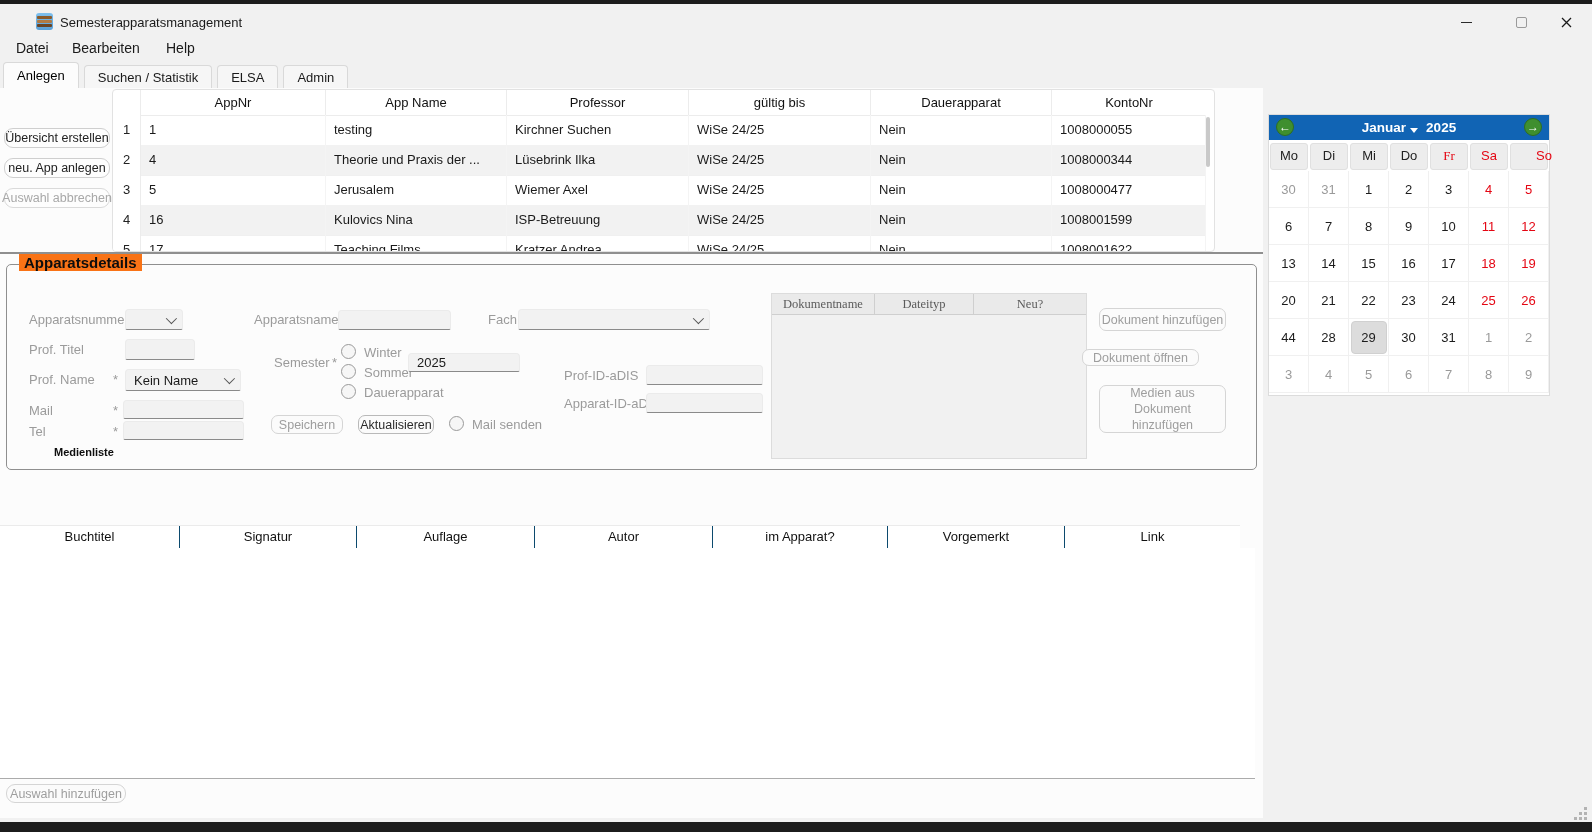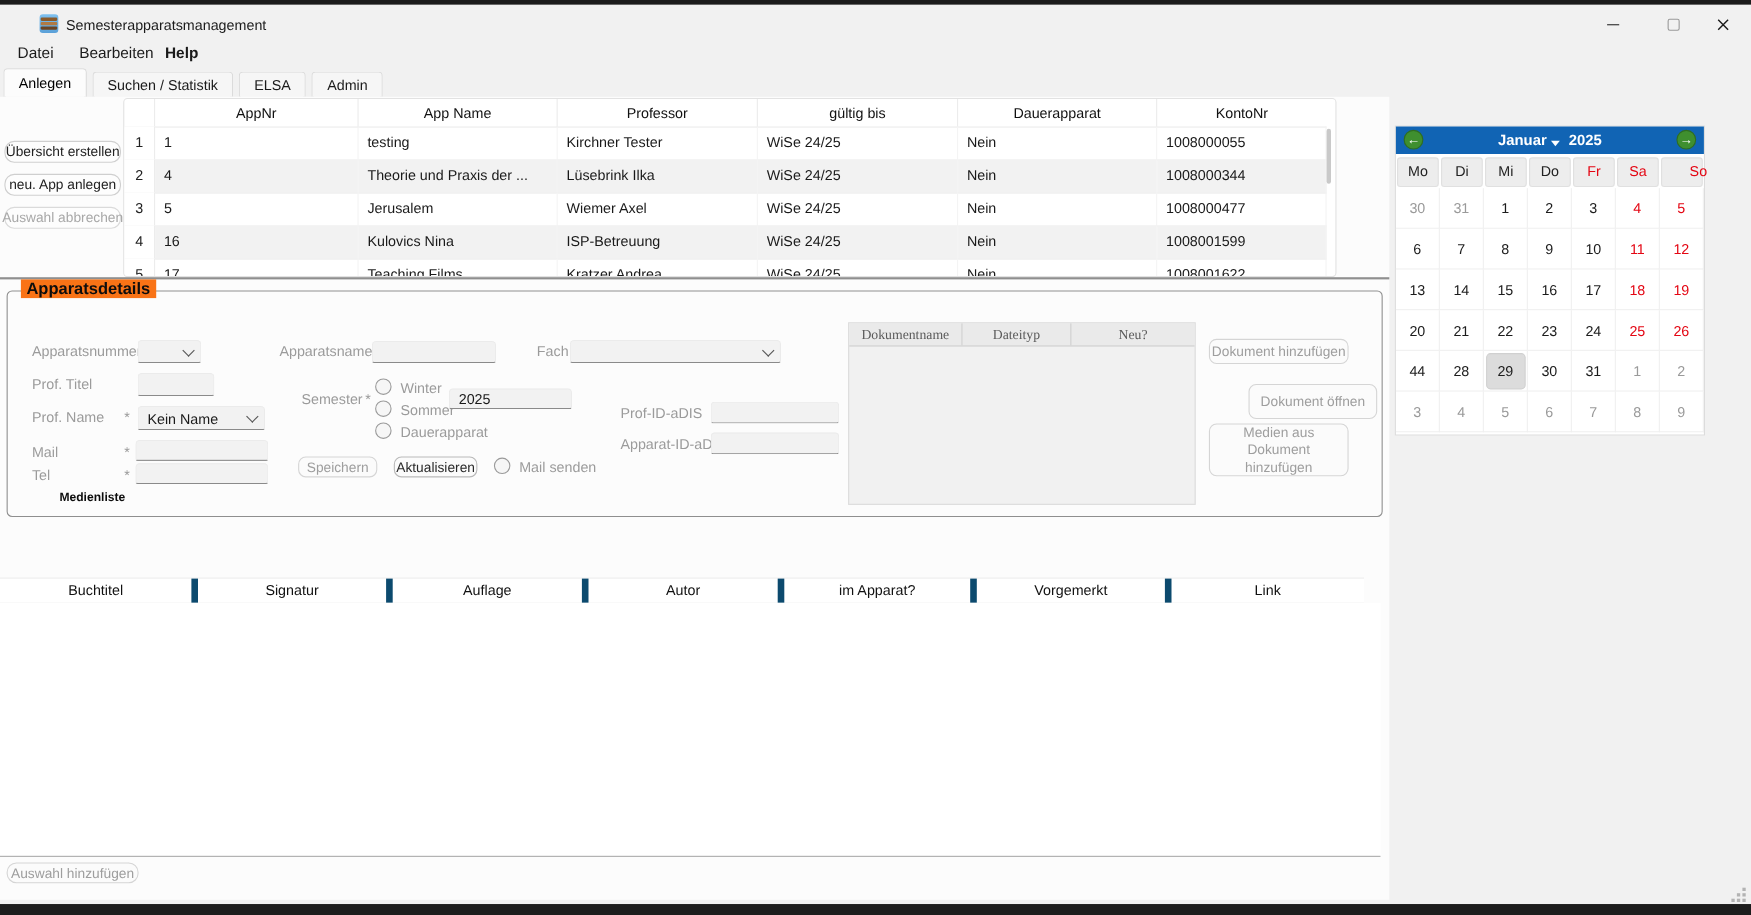--- a/index.html
+++ b/index.html
@@ -66,21 +66,21 @@
   
   .doc-table{position:absolute;left:764px;top:28px;width:316px;height:166px;box-sizing:border-box;background:#f1f1f1;border:1px solid #dcdcdc;font-family:Liberation Serif, serif;}
   .doc-head{display:grid;grid-template-columns:103px 99px 112px;height:20px;background:#eaeaea;border-bottom:1px solid #cfcfcf;}
   .doc-head div{font-size:12.5px;color:#5a5a5a;text-align:center;line-height:20px;border-right:1px solid #cfcfcf;}
   .doc-head div:last-child{border-right:none;}
   .doc-btn{white-space:normal;line-height:1.3;}
   
   .media-title{left:8px;top:358px;font-weight:bold;font-size:11px;color:#0d0d0d;margin-left:46px;}
   .media-head{left:0;top:437px;width:1240px;height:22px;display:grid;grid-template-columns:180px 177px 178px 178px 175px 177px 175px;
     background:#fff;border-top:1px solid #ebebeb;border-bottom:1px solid #dadada;}
-  .media-head div{font-size:13px;color:#111;text-align:center;line-height:22px;border-right:6px solid #0c4a6e;}
+  .media-head div{font-size:13px;color:#111;text-align:center;line-height:22px;border-right:1px solid #0c4a6e;}
   .media-head div:last-child{border-right:none;}
   .media-body{left:0;top:460px;width:1255px;height:230px;background:#fff;border-bottom:1px solid #ababab;}
   
   .calendar{left:1268px;top:114px;width:282px;height:282px;box-sizing:border-box;background:#fff;border:1px solid #dcdcdc;}
   .cal-head{position:relative;height:25px;background:#1164b4;}
   .cal-nav{position:absolute;top:3px;width:18px;height:18px;box-sizing:border-box;border-radius:50%;background:#3f8f2f;border:1px solid #2e6d21;
     color:#fff;font-size:12px;font-weight:bold;display:flex;align-items:center;justify-content:center;line-height:1;}
   .cal-nav.prev{left:7px;}
   .cal-nav.next{right:7px;}
   .cal-title{height:25px;display:flex;align-items:center;justify-content:center;gap:8px;color:#fff;font-weight:bold;font-size:13.5px;}
@@ -119,21 +119,21 @@
     </div>
   <div class="abs win-btn" style="left:1551px;">
     <svg width="11" height="11" viewBox="0 0 11 11">
         <path d="M1 1 L10 10 M10 1 L1 10" stroke="#1a1a1a" stroke-width="1.3"></path>
       </svg>
   </div>
 </div>
 
 <div class="abs menu-item" style="left:16px;">Datei</div>
 <div class="abs menu-item" style="left:72px;">Bearbeiten</div>
-<div class="abs menu-item" style="left:150px;font-weight:bold;">Help</div>
+<div class="abs menu-item" style="left:166px;">Help</div>
 
 <div class="abs tabstrip">
   <div class="tab active">Anlegen</div>
   <div class="tab">Suchen / Statistik</div>
   <div class="tab">ELSA</div>
   <div class="tab">Admin</div>
 </div>
 
 <div class="abs content">
 
@@ -148,21 +148,21 @@
       <div>App Name</div>
       <div>Professor</div>
       <div>gültig bis</div>
       <div>Dauerapparat</div>
       <div>KontoNr</div>
     </div>
     <div class="atr row">
       <div class="rn">1</div>
       <div class="c">1</div>
       <div class="c">testing</div>
-      <div class="c">Kirchner Tester</div>
+      <div class="c">Kirchner Suchen</div>
       <div class="c">WiSe 24/25</div>
       <div class="c">Nein</div>
       <div class="c">1008000055</div>
     </div>
     <div class="atr row alt">
       <div class="rn">2</div>
       <div class="c">4</div>
       <div class="c">Theorie und Praxis der ...</div>
       <div class="c">Lüsebrink Ilka</div>
       <div class="c">WiSe 24/25</div>
@@ -260,21 +260,21 @@
     <div class="lbl" style="left:465px;top:152px;">Mail senden</div>
 
     <div class="doc-table">
       <div class="doc-head">
         <div>Dokumentname</div>
         <div>Dateityp</div>
         <div>Neu?</div>
       </div>
     </div>
     <div class="btn" style="left:1092px;top:43px;width:127px;height:23px;">Dokument hinzufügen</div>
-    <div class="btn" style="left:1128px;top:84px;width:117px;height:32px;">Dokument öffnen</div>
+    <div class="btn" style="left:1075px;top:84px;width:117px;height:17px;">Dokument öffnen</div>
     <div class="btn doc-btn" style="left:1092px;top:120px;width:127px;height:48px;padding:2px 6px;">Medien aus Dokument hinzufügen</div>
   </div>
 
   <div class="abs media-title">Medienliste</div>
   <div class="abs media-head">
     <div>Buchtitel</div>
     <div>Signatur</div>
     <div>Auflage</div>
     <div>Autor</div>
     <div>im Apparat?</div>
@@ -297,21 +297,21 @@
     </div>
     <div class="cal-nav next">
         <span>→</span>
       </div>
   </div>
   <div class="cal-days">
     <div class="cal-day-h">Mo</div>
     <div class="cal-day-h">Di</div>
     <div class="cal-day-h">Mi</div>
     <div class="cal-day-h">Do</div>
-    <div class="cal-day-h" style="color:#e40613;">Fr</div>
+    <div class="cal-day-h" style="color:#e40613;font-family:Liberation Serif, serif;">Fr</div>
     <div class="cal-day-h" style="color:#e40613;">Sa</div>
     <div class="cal-day-h" style="color:#e40613;padding-left:25px;">So</div>
   </div>
   <div class="cal-grid">
     <div class="cal-cell muted">
         <span>30</span>
       </div>
     <div class="cal-cell muted">
         <span>31</span>
       </div>

